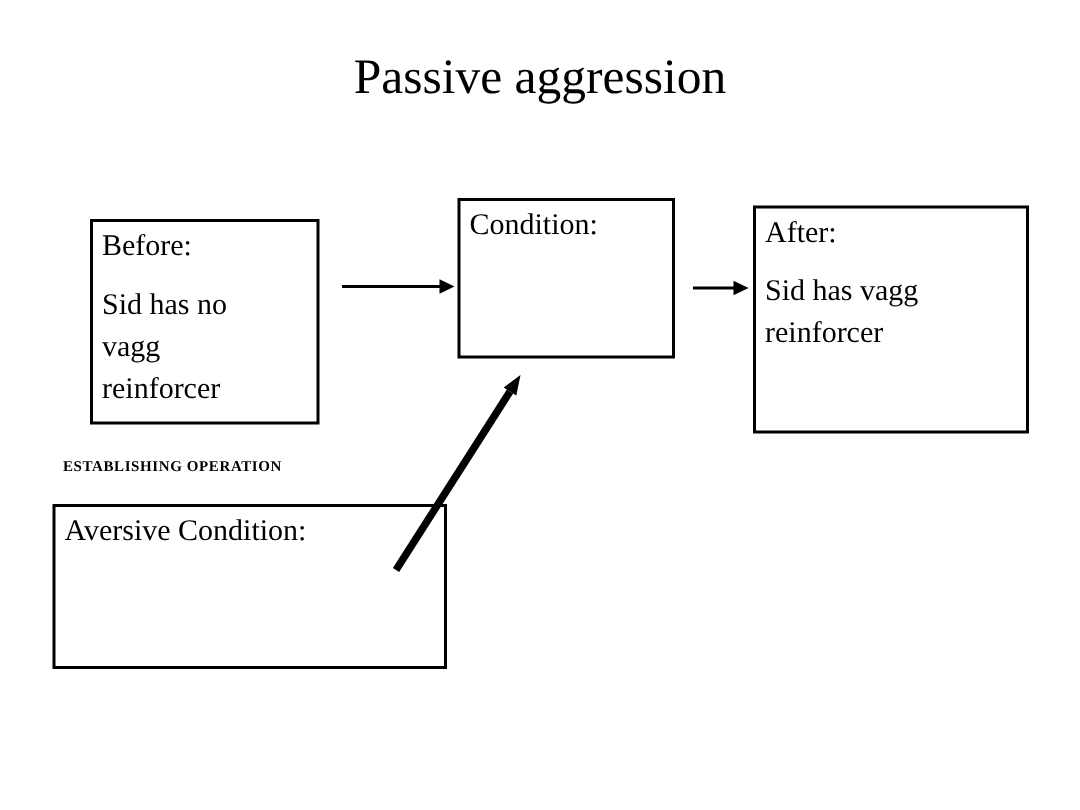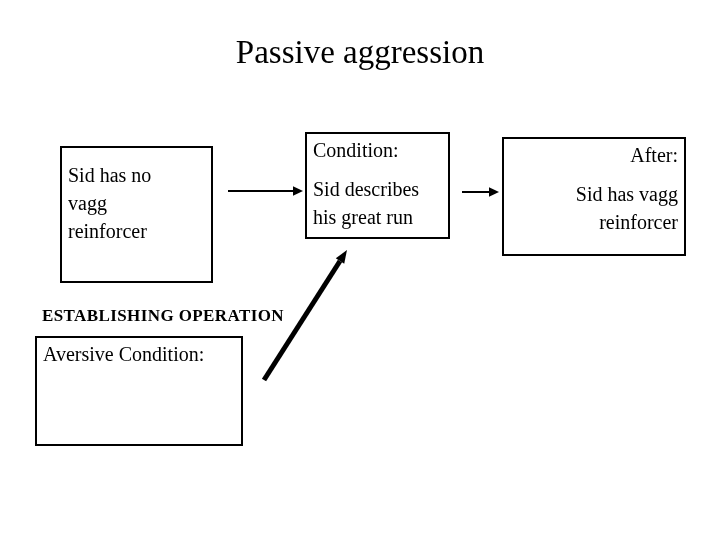--- a/index.html
+++ b/index.html
@@ -31,54 +31,53 @@
     line-height: 28px;
   }
   .box-body {
     font-size: 20px;
     line-height: 28px;
     margin-top: 11px;
     white-space: pre-line;
   }
   #box-before   { left: 60px;  top: 146px; width: 153px; height: 137px; }
   #box-behavior { left: 305px; top: 132px; width: 145px; height: 107px; }
-  #box-after    { left: 502px; top: 137px; width: 184px; height: 119px; text-align: right; }
-  #box-aversive { left: 35px;  top: 336px; width: 208px; height: 110px; }
+  #box-after    { left: 502px; top: 137px; width: 184px; height: 152px; }
+  #box-aversive { left: 35px;  top: 336px; width: 263px; height: 110px; }
   .eo-label {
     position: absolute;
     left: 42px; top: 306px;
-    font-size: 17px;
+    font-size: 10px;
     font-weight: bold;
     letter-spacing: 0.4px;
     white-space: nowrap;
   }
   .arrows-layer {
     position: absolute;
     left: 0; top: 0;
     width: 720px; height: 540px;
     pointer-events: none;
   }
 </style>
 </head>
 <body>
 
 <div>
 
   <div class="slide-title">Passive aggression</div>
 
   <div class="box" id="box-before">
+    <div class="box-label">Before:</div>
     <div class="box-body">Sid has no
 vagg
 reinforcer</div>
   </div>
 
   <div class="box" id="box-behavior">
     <div class="box-label">Condition:</div>
-    <div class="box-body">Sid describes
-his great run</div>
   </div>
 
   <div class="box" id="box-after">
     <div class="box-label">After:</div>
     <div class="box-body">Sid has vagg
 reinforcer</div>
   </div>
 
   <div class="eo-label">ESTABLISHING OPERATION</div>
 

